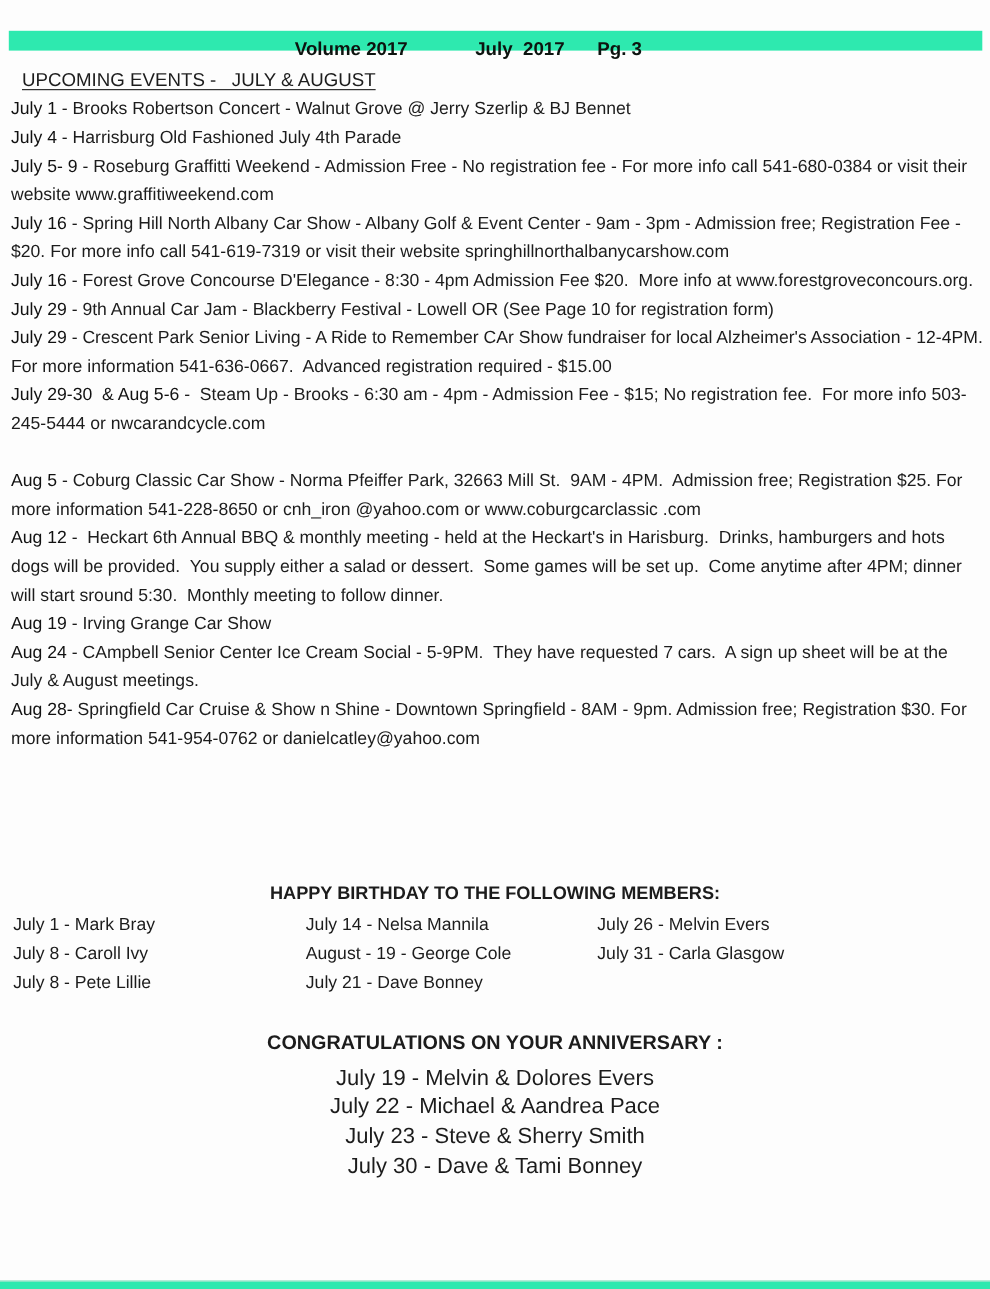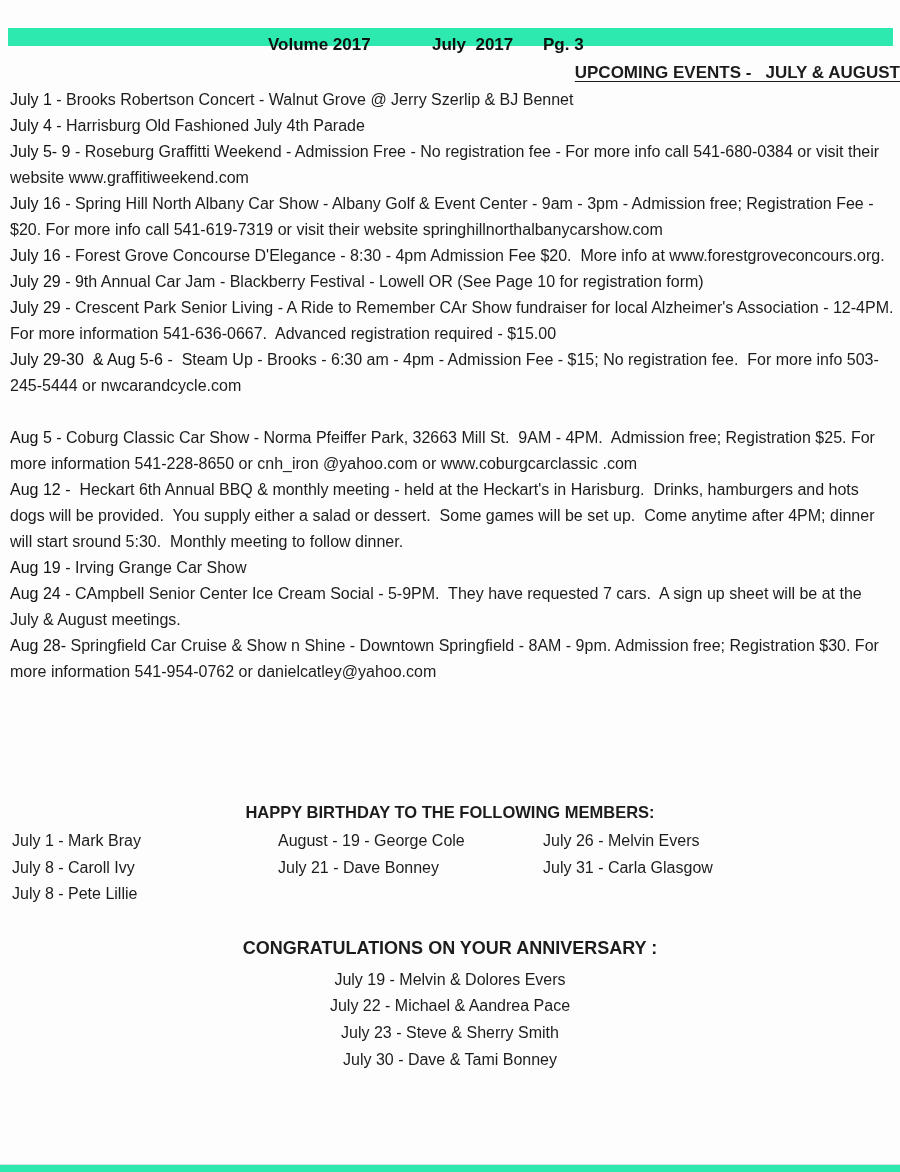--- a/index.html
+++ b/index.html
@@ -22,25 +22,26 @@
     top:0; line-height:34px;
     font-weight:700; font-size:17px; color:#0d130f;
     white-space:pre;
   }
   .hb-volume { left:260px; }
   .hb-issue  { left:424px; }
   .hb-page   { left:535px; }
 
   .events-heading {
     margin:17px 0 4px 0;
-    text-align:right;
-    font-size:17px; font-weight:700;
+    text-align:left;
+    font-size:17px; font-weight:400;
     text-decoration:underline;
     text-underline-offset:3px;
     white-space:pre-wrap;
+    padding-left:20px;
   }
   .events { margin:0 6px 0 10px; }
   .events p.event {
     margin:0;
     font-size:16px; line-height:26px;
     white-space:pre-wrap;
   }
   .events .date { font-weight:400; color:#111; }
   .august { margin-top:26px; }
 
@@ -63,21 +64,21 @@
 
   .anniversary-heading {
     margin:30px 0 8px 0;
     text-align:center;
     font-size:18px; font-weight:700;
     white-space:pre-wrap;
   }
   .anniversaries p {
     margin:0;
     text-align:center;
-    font-size:16px; line-height:26.7px;
+    font-size:20px; line-height:26.7px;
     white-space:pre-wrap;
   }
 
   .footer-bar {
     position:absolute;
     left:0; right:0; bottom:0;
     height:7px;
     background:var(--accent,#2ee9af);
     border-top:1px solid #d9e4de;
   }
@@ -131,20 +132,21 @@
 
   <div class="birthday-grid">
     <div class="col">
 
     <p>July 1 - Mark Bray</p>
         <p>July 8 - Caroll Ivy</p>
         <p>July 8 - Pete Lillie</p>
       </div>
     <div class="col">
 
+    <p>July 14 - Nelsa Mannila</p>
         <p>August - 19 - George Cole</p>
         <p>July 21 - Dave Bonney</p>
       </div>
     <div class="col">
 
     <p>July 26 - Melvin Evers</p>
         <p>July 31 - Carla Glasgow</p>
       </div>
   </div>
 

